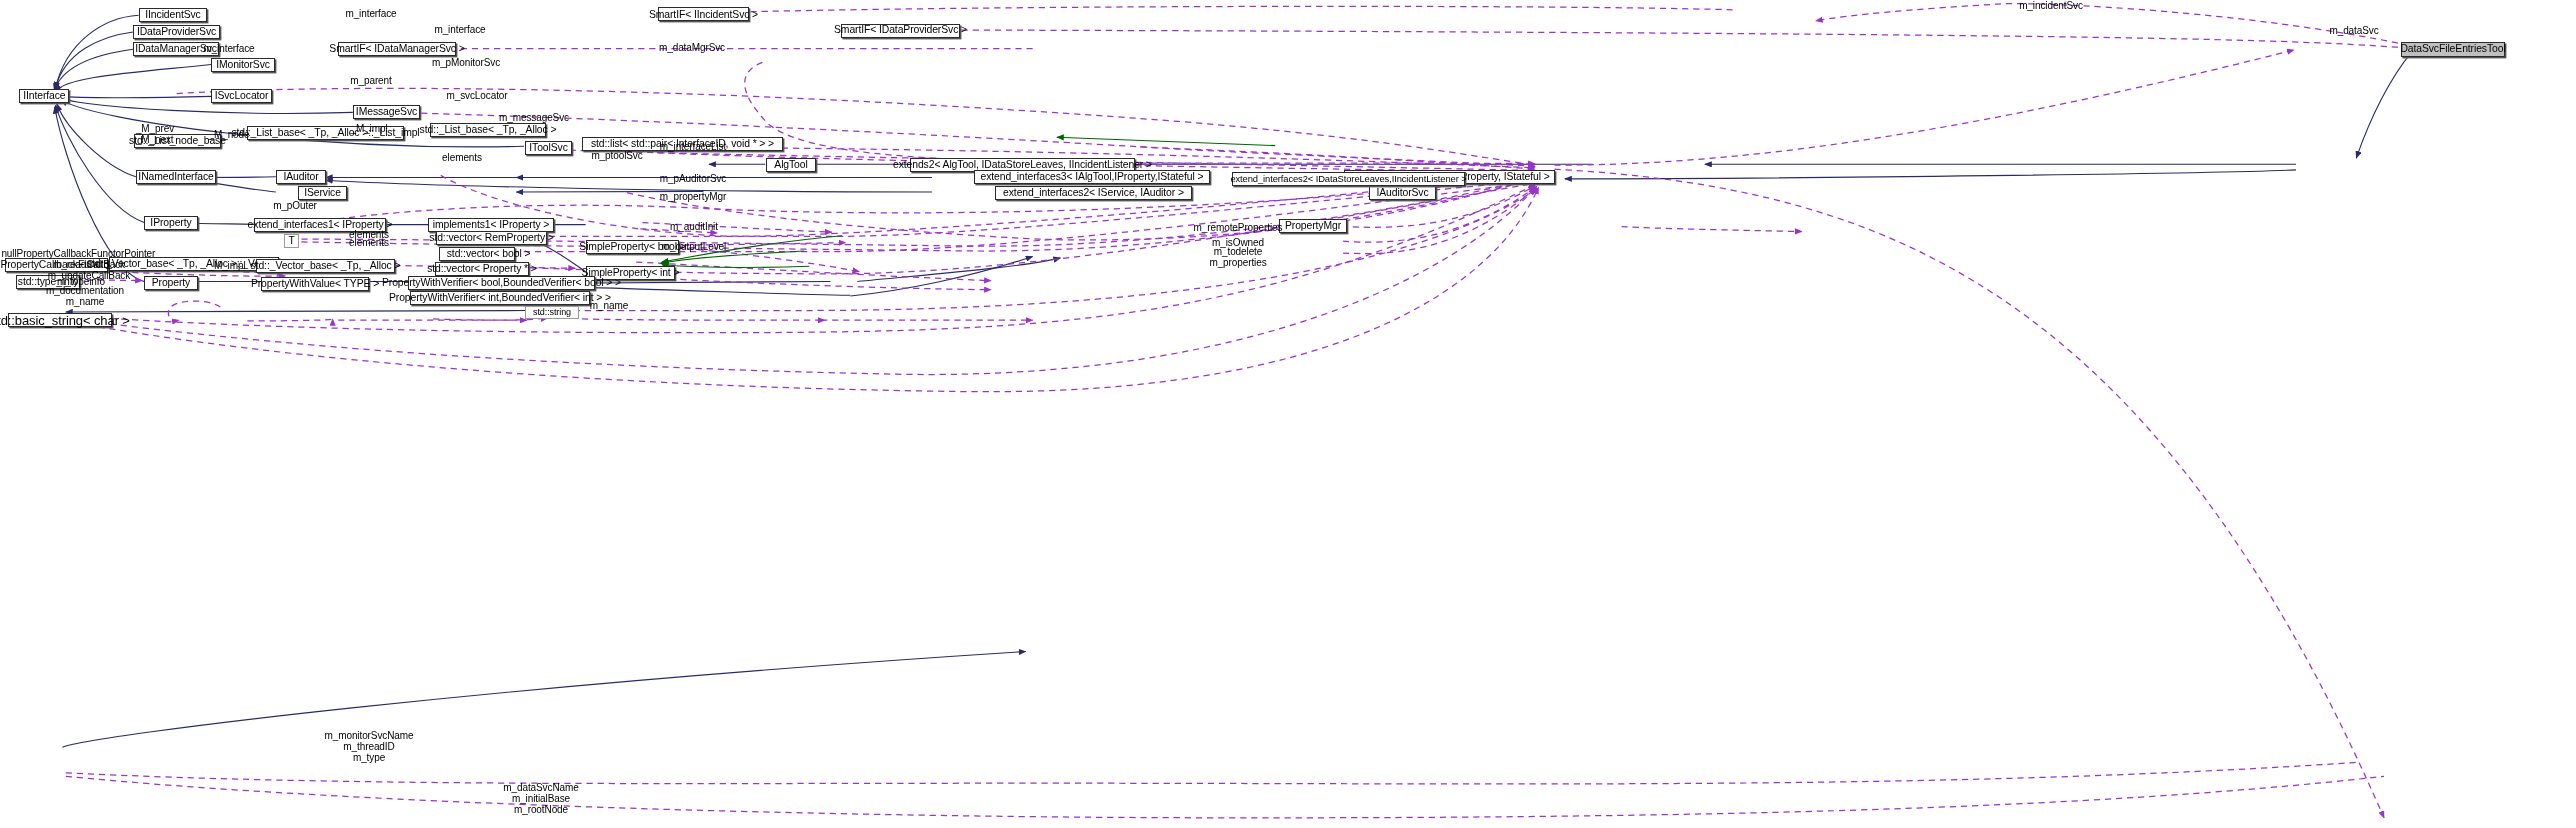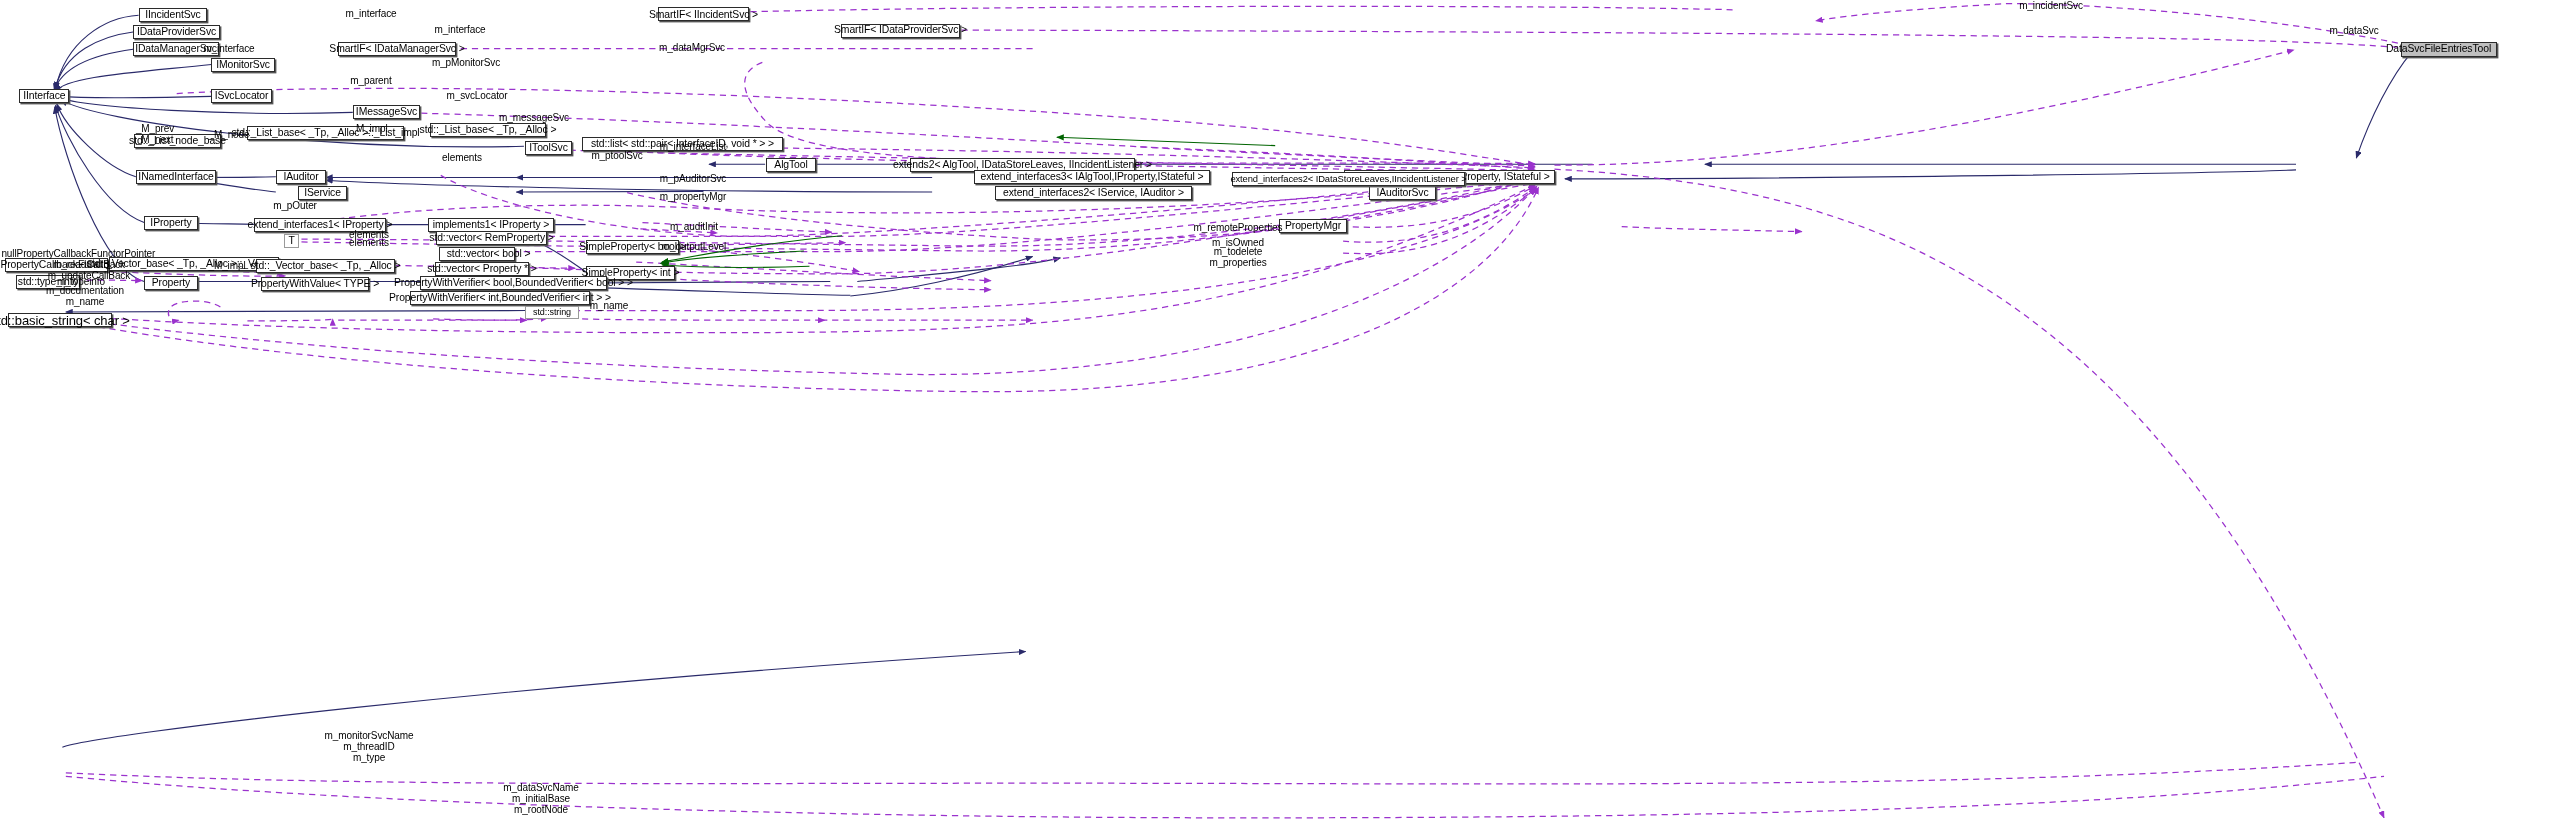--- a/index.html
+++ b/index.html
@@ -213,21 +213,21 @@
   <div class="node shadow" style="left:582px;top:137px;width:201px;height:14px;">
       <span>std::list&lt; std::pair&lt; InterfaceID, void * &gt; &gt;</span>
     </div>
 
   <div class="node shadow" style="left:766px;top:158px;width:50px;height:14px;">
       <span>AlgTool</span>
     </div>
   <div class="node shadow" style="left:910px;top:158px;width:225px;height:14px;">
       <span>extends2&lt; AlgTool, IDataStoreLeaves, IIncidentListener &gt;</span>
     </div>
-  <div class="node shadow focus" style="left:2401px;top:42px;width:96px;height:15.2px;justify-content:flex-end;">
+  <div class="node shadow focus" style="left:2401px;top:42px;width:104px;height:15.2px;">
       <span>DataSvcFileEntriesTool</span>
     </div>
 
   <div class="node shadow" style="left:136px;top:170px;width:80px;height:14px;">
       <span>INamedInterface</span>
     </div>
   <div class="node shadow" style="left:276px;top:170px;width:50px;height:14px;text-align:right;">
       <span>IAuditor</span>
     </div>
   <div class="node shadow" style="left:298px;top:186px;width:49px;height:14px;">
@@ -293,21 +293,21 @@
     </div>
   <div class="node shadow" style="left:16px;top:275px;width:64px;height:14px;">
       <span>std::type_info</span>
     </div>
   <div class="node shadow" style="left:144px;top:276px;width:54px;height:14px;">
       <span>Property</span>
     </div>
   <div class="node shadow" style="left:261px;top:277px;width:108px;height:14px;">
       <span>PropertyWithValue&lt; TYPE &gt;</span>
     </div>
-  <div class="node shadow" style="left:408px;top:276px;width:187px;height:14px;margin-left:12px;">
+  <div class="node shadow" style="left:408px;top:276px;width:187px;height:14px;">
       <span>PropertyWithVerifier&lt; bool,BoundedVerifier&lt; bool &gt; &gt;</span>
     </div>
   <div class="node shadow" style="left:410px;top:291px;width:180px;height:14px;">
       <span>PropertyWithVerifier&lt; int,BoundedVerifier&lt; int &gt; &gt;</span>
     </div>
   <div class="node plain" style="left:525px;top:306px;width:54px;height:12.5px;">
       <span style="font-size:9px">std::string</span>
     </div>
   <div class="node shadow" style="left:8.3px;top:313px;width:104px;height:14px;">
       <span style="font-size:13px">std::basic_string&lt; char &gt;</span>

